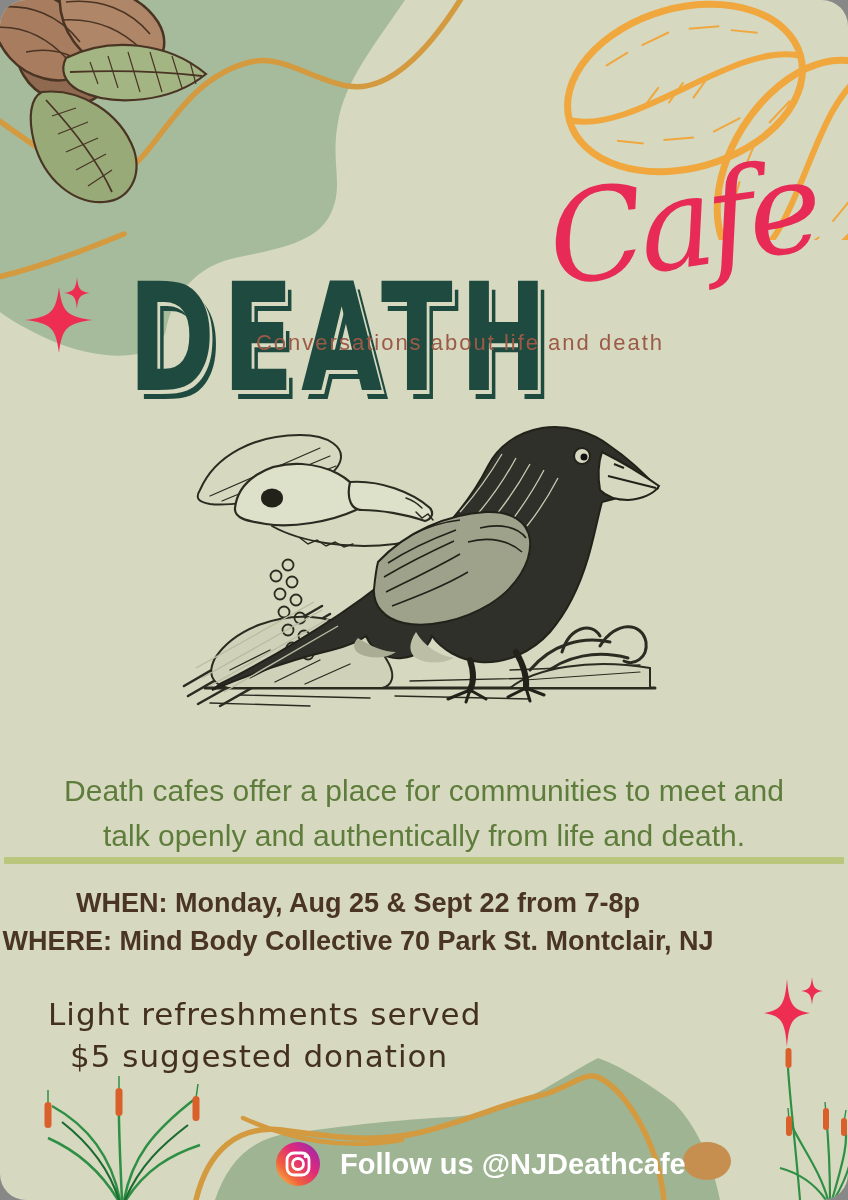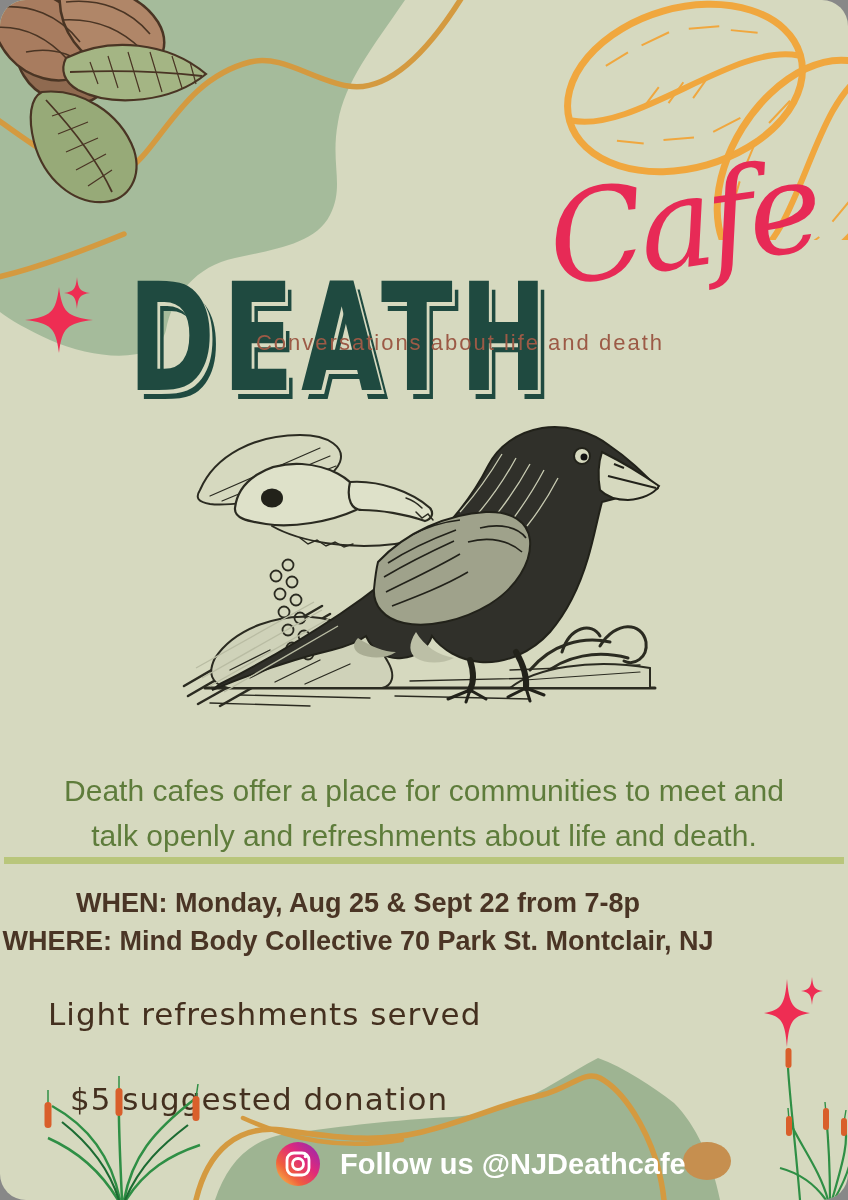--- a/index.html
+++ b/index.html
@@ -39,21 +39,21 @@
   .divider{left:4px;top:857px;width:840px;height:7px;background:#b9c67b;}
   .details{
     left:0;top:884px;width:716px;text-align:center;
     font-size:27px;line-height:1.42;font-weight:bold;color:#4a3525;
   }
   .note1,.note2{
     font-family:"DejaVu Sans",sans-serif;
     font-size:31px;letter-spacing:1px;color:#44301f;white-space:nowrap;
   }
   .note1{left:48px;top:996px;}
-  .note2{left:70px;top:1038px;margin-top:43px;}
+  .note2{left:70px;top:1038px;}
 
   
   .follow-row{
     left:276px;top:1142px;display:flex;align-items:center;gap:20px;z-index:5;
   }
   .follow-label{
     font-size:29px;font-weight:bold;color:#ffffff;white-space:nowrap;
   }
 </style>
 </head>
@@ -203,21 +203,21 @@
     <g stroke="#22221a" fill="none" stroke-linecap="round">
       <path d="M290,260 C294,272 294,282 290,290" stroke-width="6"></path>
       <path d="M336,252 C344,266 347,278 346,288" stroke-width="6"></path>
       <path d="M290,290 L268,299 M290,290 L286,302 M290,290 L306,299" stroke-width="3"></path>
       <path d="M346,288 L328,297 M346,288 L350,301 M346,288 L364,295" stroke-width="3"></path>
     </g>
   </svg>
 
   <div class="abs description">
     <span style="display:block">Death cafes offer a place for communities to meet and</span>
-    <span style="display:block">talk openly and refreshments about life and death.</span>
+    <span style="display:block">talk openly and authentically from life and death.</span>
   </div>
 
   <div class="abs divider"></div>
 
   <div class="abs details">
     <span style="display:block">WHEN: Monday, Aug 25 &amp; Sept 22 from 7-8p</span>
     <span style="display:block">WHERE: Mind Body Collective 70 Park St. Montclair, NJ</span>
   </div>
 
   <div class="abs note1">Light refreshments served</div>

